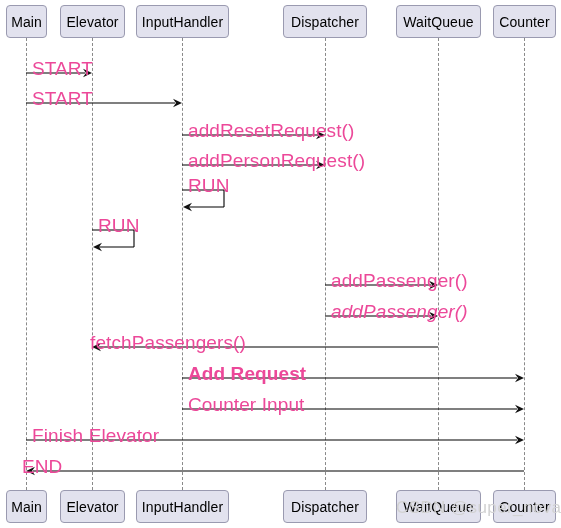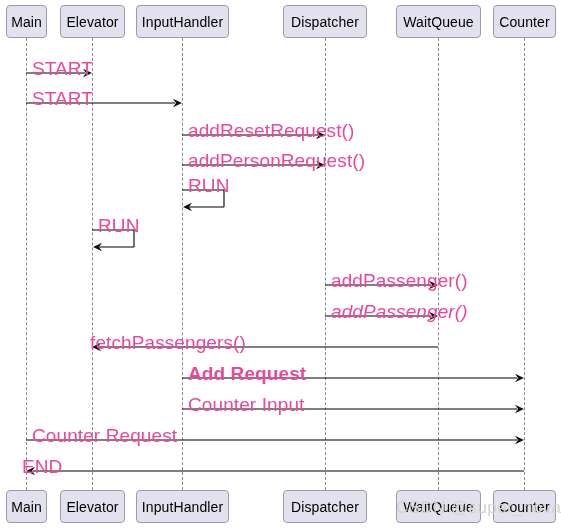--- a/index.html
+++ b/index.html
@@ -171,18 +171,18 @@
       <div class="msg-label" style="left: 32px; top: 89px;">START</div>
       <div class="msg-label" style="left: 188px; top: 121px;">addResetRequest()</div>
       <div class="msg-label" style="left: 188px; top: 151px;">addPersonRequest()</div>
       <div class="msg-label" style="left: 188px; top: 176px;">RUN</div>
       <div class="msg-label" style="left: 98px; top: 216px;">RUN</div>
       <div class="msg-label" style="left: 331px; top: 271px;">addPassenger()</div>
       <div class="msg-label" style="left: 331px; top: 302px; font-style: italic;">addPassenger()</div>
       <div class="msg-label" style="left: 90px; top: 333px;">fetchPassengers()</div>
       <div class="msg-label" style="left: 188px; top: 364px; font-weight: bold;">Add Request</div>
       <div class="msg-label" style="left: 188px; top: 395px;">Counter Input</div>
-      <div class="msg-label" style="left: 32px; top: 426px;">Counter Request</div>
+      <div class="msg-label" style="left: 32px; top: 426px;">Finish Elevator</div>
       <div class="msg-label" style="left: 22px; top: 457px;">END</div>
     </div>
 
   <div id="watermark">CSDN @super_nova_</div>
 </div>
 
 </body></html>

